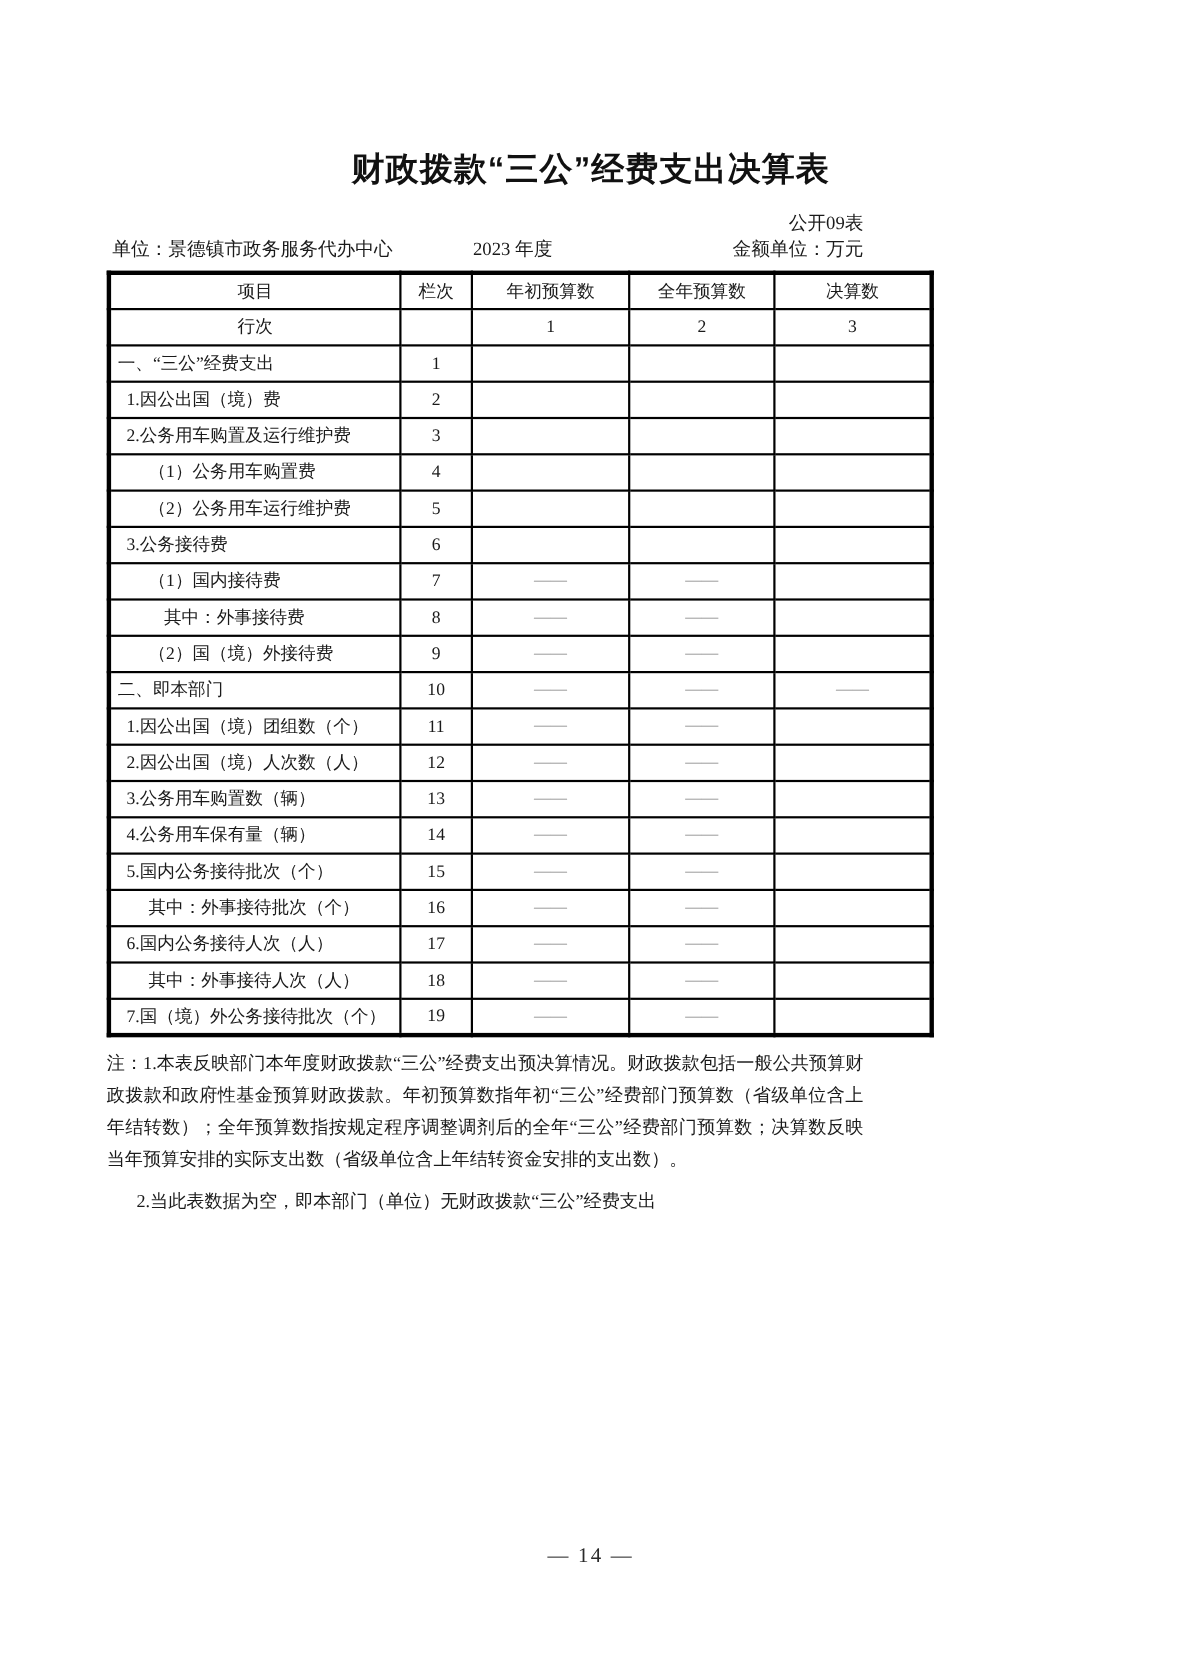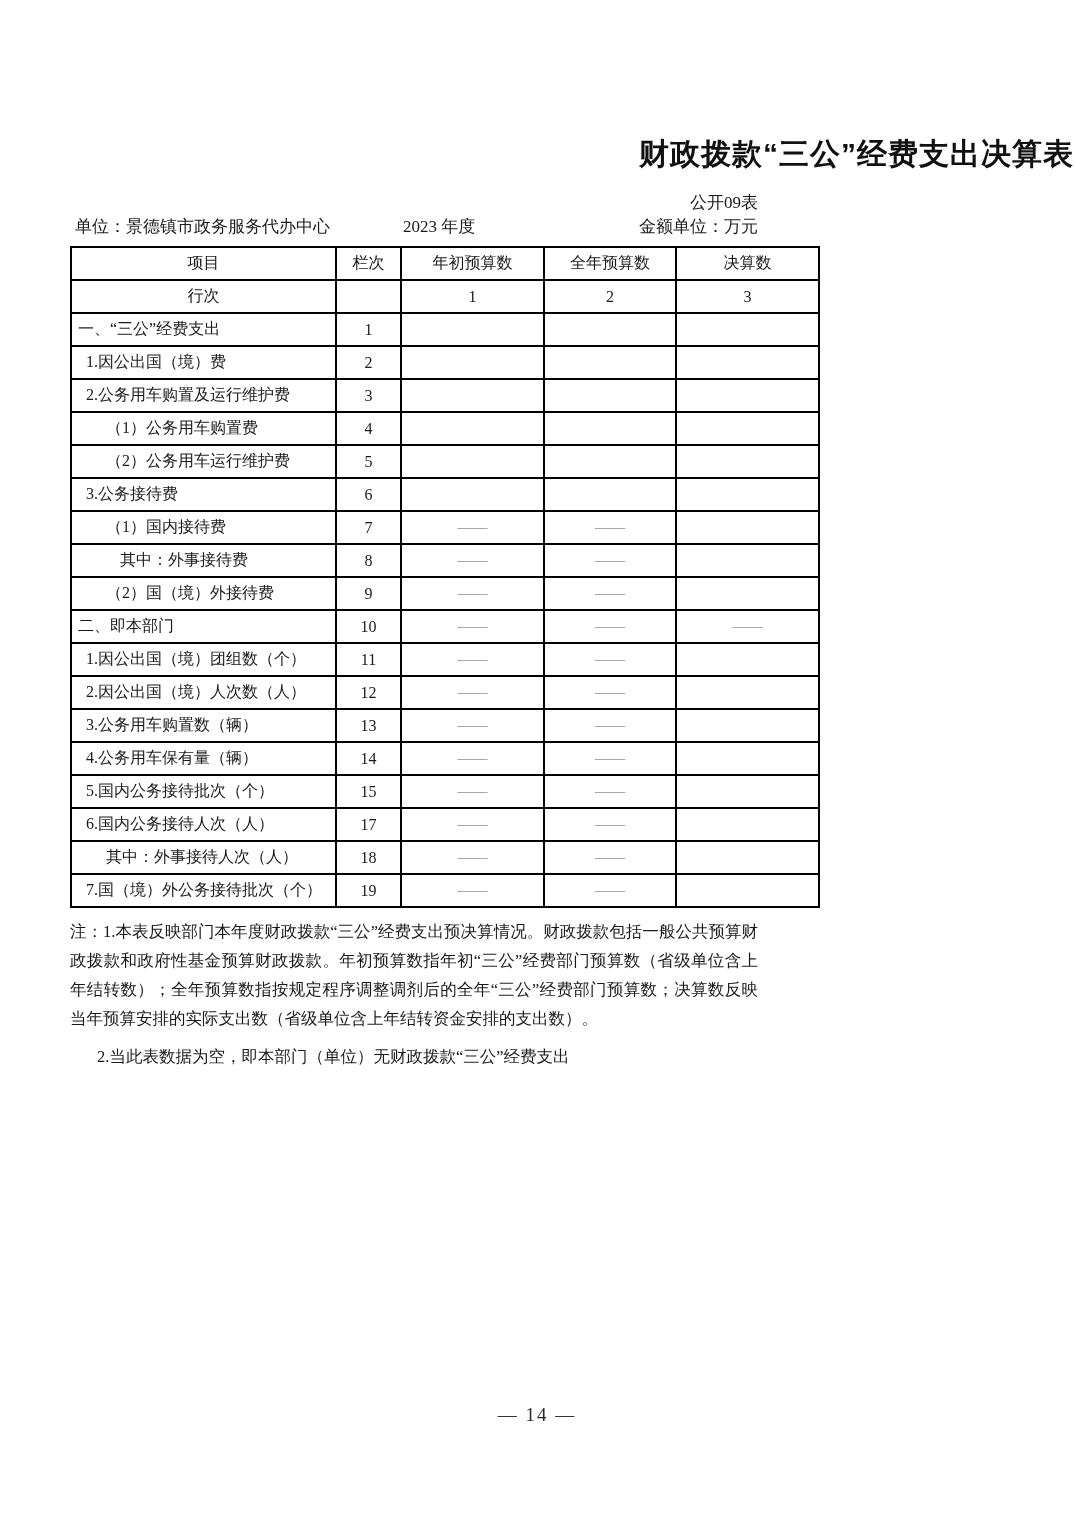--- a/index.html
+++ b/index.html
@@ -12,26 +12,26 @@
     position: relative;
     overflow: hidden;
   }
   .title {
     margin: 0;
     padding-top: 134px;
     font-family: "Liberation Sans", "DejaVu Sans", sans-serif;
     font-weight: bold;
     font-size: 30px;
     letter-spacing: 1px;
-    text-align: right;
+    text-align: center;
     color: #111;
   }
   .content {
     width: 688px;
-    margin-left: 70px;
+    margin-left: 97px;
   }
   .form-code {
     margin-top: 16px;
     text-align: right;
     font-size: 17px;
     height: 23px;
     line-height: 23px;
   }
   .meta {
     position: relative;
@@ -40,21 +40,21 @@
     line-height: 26px;
   }
   .meta .unit   { position: absolute; left: 5px; }
   .meta .year   { position: absolute; left: 333px; text-align: center; }
   .meta .amount { position: absolute; right: 0; }
   table {
     border-collapse: collapse;
     table-layout: fixed;
     width: 748px;
     margin-top: 6px;
-    border: 2px solid #000000;
+    border: 4px solid #000000;
   }
   tr { height: 33px; }
   th, td {
     border: 2px solid #000;
     font-size: 16px;
     font-weight: normal;
     padding: 0;
     text-align: center;
     white-space: nowrap;
     overflow: hidden;
@@ -224,20 +224,27 @@
         <td class="val"></td>
       </tr>
       <tr>
         <td class="item ind1">5.国内公务接待批次（个）</td>
         <td>15</td>
         <td class="val">——</td>
         <td class="val">——</td>
         <td class="val"></td>
       </tr>
       <tr>
+        <td class="item ind2">其中：外事接待批次（个）</td>
+        <td>16</td>
+        <td class="val">——</td>
+        <td class="val">——</td>
+        <td class="val"></td>
+      </tr>
+      <tr>
         <td class="item ind1">6.国内公务接待人次（人）</td>
         <td>17</td>
         <td class="val">——</td>
         <td class="val">——</td>
         <td class="val"></td>
       </tr>
       <tr>
         <td class="item ind2">其中：外事接待人次（人）</td>
         <td>18</td>
         <td class="val">——</td>

